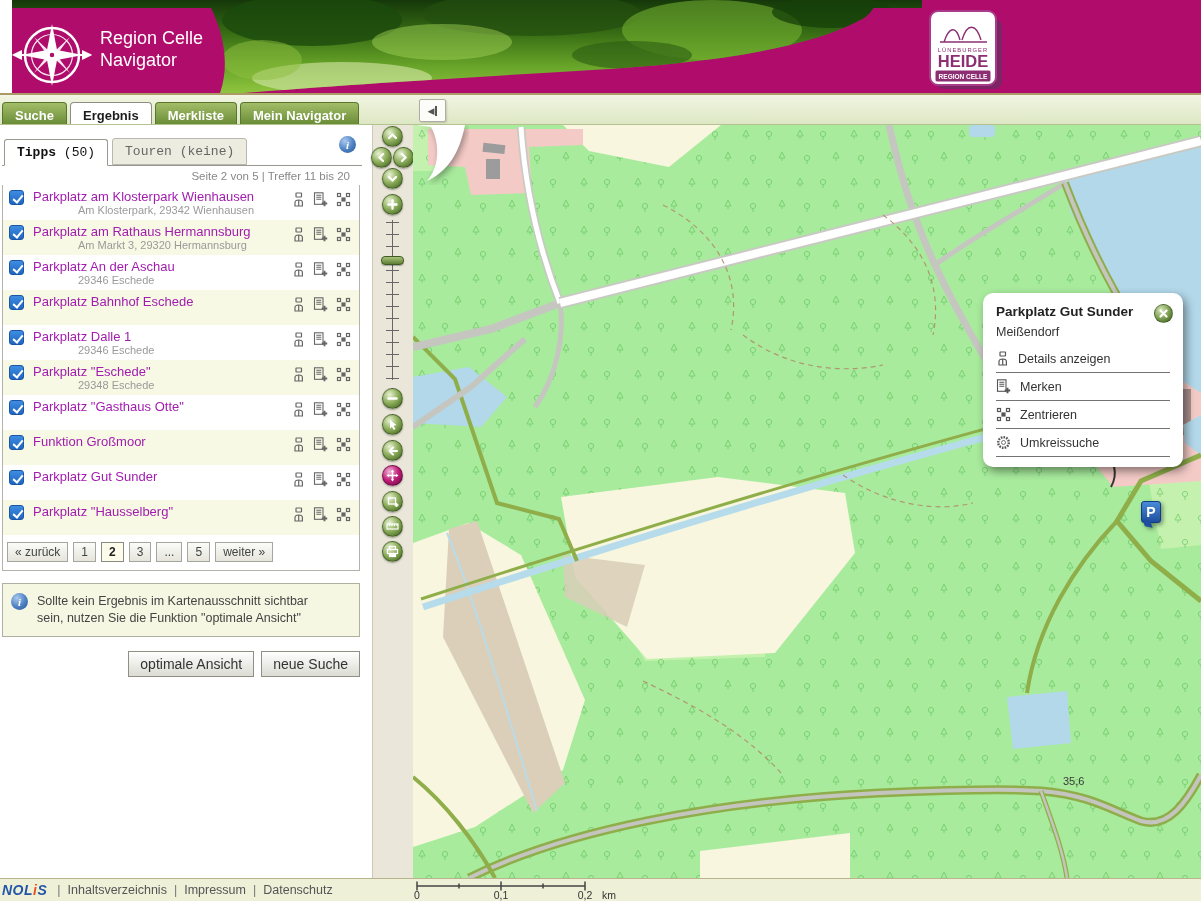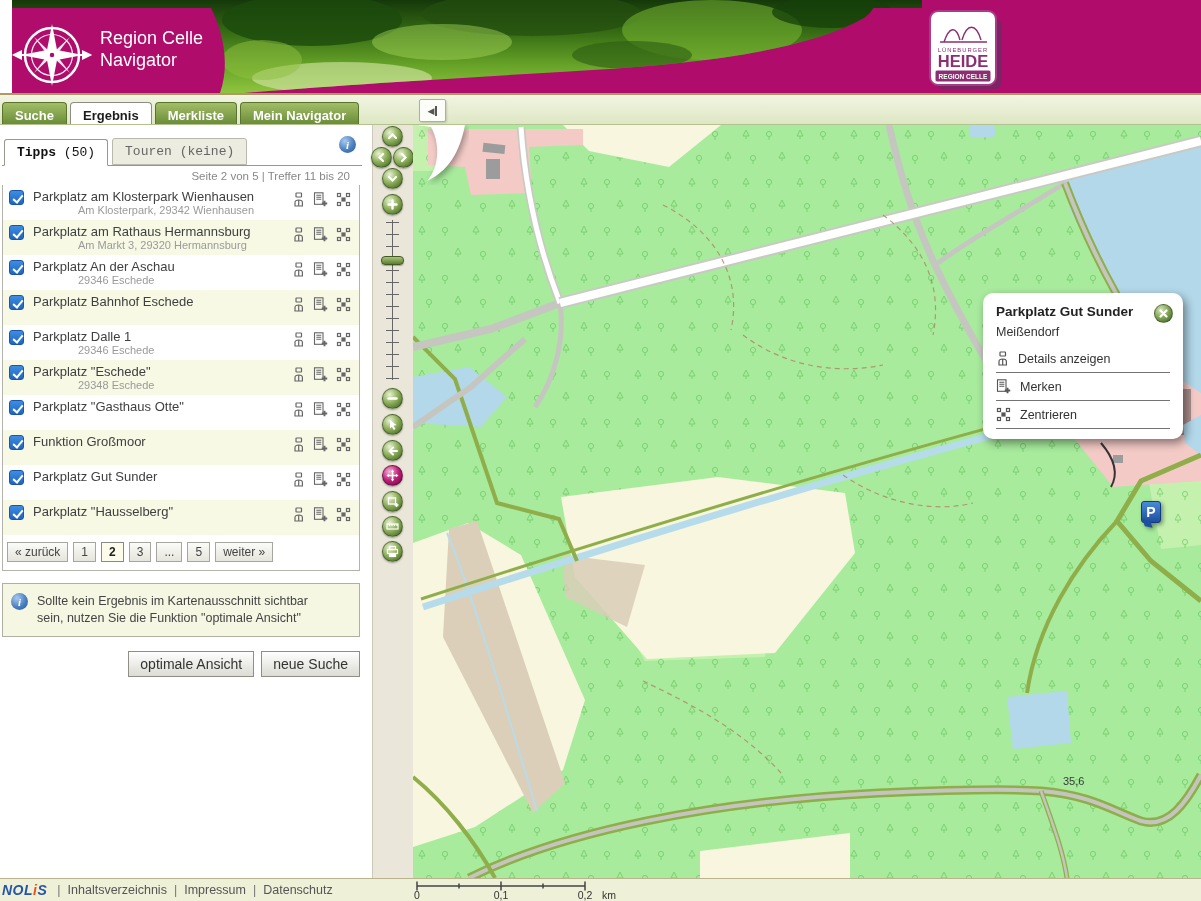--- a/index.html
+++ b/index.html
@@ -36,21 +36,21 @@
   .subtab.inactive{background:#edece0;border:1px solid #b8b8ac;color:#666;}
   .status-line{width:360px;text-align:right;padding:4px 10px 3px;font-size:11.5px;color:#888;}
   .list-box{width:358px;margin-left:2px;border:1px solid #b3b3ab;border-top:none;}
   .row{display:flex;align-items:flex-start;height:35px;padding:4px 4px 0 6px;}
   .row:nth-child(even){background:#f7f9e4;}
   .cb{width:15px;height:15px;border-radius:3px;background:linear-gradient(#3f8de2,#1f66c0);
     border:1px solid #1a56a8;position:relative;flex:0 0 15px;margin-top:1px;cursor:pointer;}
   .cb::after{content:"";position:absolute;left:4.5px;top:1.5px;width:4px;height:8px;
     border-right:2.2px solid #fff;border-bottom:2.2px solid #fff;transform:rotate(40deg);}
   .row-text{flex:1;margin-left:9px;overflow:hidden;}
-  .row-title{font-size:13px;color:#404040;white-space:nowrap;}
+  .row-title{font-size:13px;color:#a21caf;white-space:nowrap;}
   .row-sub{font-size:11px;color:#9a9a9a;white-space:nowrap;margin-left:45px;}
   .row-icons{display:flex;gap:8px;margin:3px 4px 0 4px;}
   .row-icons svg{cursor:pointer;}
   .pagination{display:flex;gap:5px;padding:7px 4px 8px 4px;align-items:center;}
   .pbtn{border:1px solid #a6a6a0;background:linear-gradient(#fbfbf8,#e5e5dc);
     padding:2px 7px;font-size:12px;color:#444;cursor:pointer;}
   .pbtn.active{font-weight:bold;background:#fdfceb;border-color:#8a8a80;color:#222;}
   .msg-box{display:flex;gap:9px;width:358px;margin:12px 0 0 2px;border:1px solid #b0b0a2;
     background:#f5f7e2;padding:9px 8px;}
   .msg-text{font-size:12.5px;color:#444;line-height:1.35;width:300px;}
@@ -760,20 +760,27 @@
             <g stroke="#555" fill="none" stroke-width="1.2">
               <rect x="1.5" y="1.5" width="3" height="3"></rect>
               <rect x="10.5" y="1.5" width="3" height="3"></rect>
               <rect x="1.5" y="10.5" width="3" height="3"></rect>
               <rect x="10.5" y="10.5" width="3" height="3"></rect>
               <rect x="6" y="6" width="3" height="3" fill="#555"></rect>
             </g>
           </svg>
         <span>Zentrieren</span>
       </div>
+      <div class="popup-item">
+        <svg width="15" height="15" viewBox="0 0 15 15">
+            <circle cx="7.5" cy="7.5" r="5.3" stroke="#555" stroke-width="2.4" fill="none" stroke-dasharray="1.6,1.1"></circle>
+            <circle cx="7.5" cy="7.5" r="2" stroke="#555" stroke-width="0.8" fill="none"></circle>
+          </svg>
+        <span>Umkreissuche</span>
+      </div>
     </div>
   </div>
 </div>
 
 <div class="footer">
   <span class="nolis"><span class="b">NOL</span><span class="o">i</span><span class="b">S</span></span>
   <span class="flinks">
     <span class="fsep">|</span>
     <span class="flink">Inhaltsverzeichnis</span>
     <span class="fsep">|</span>

